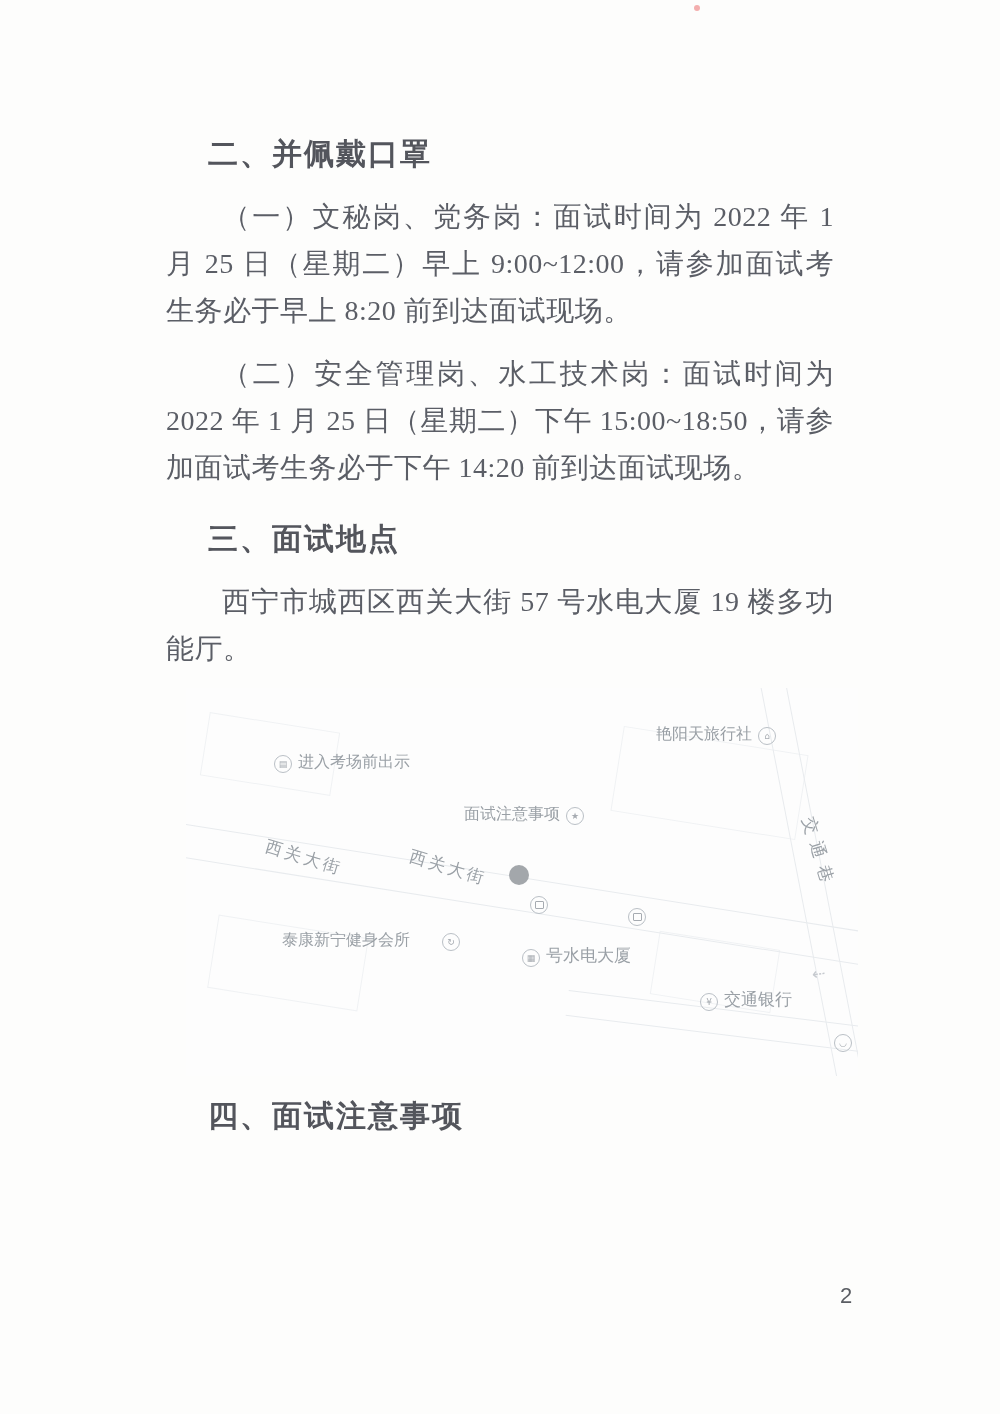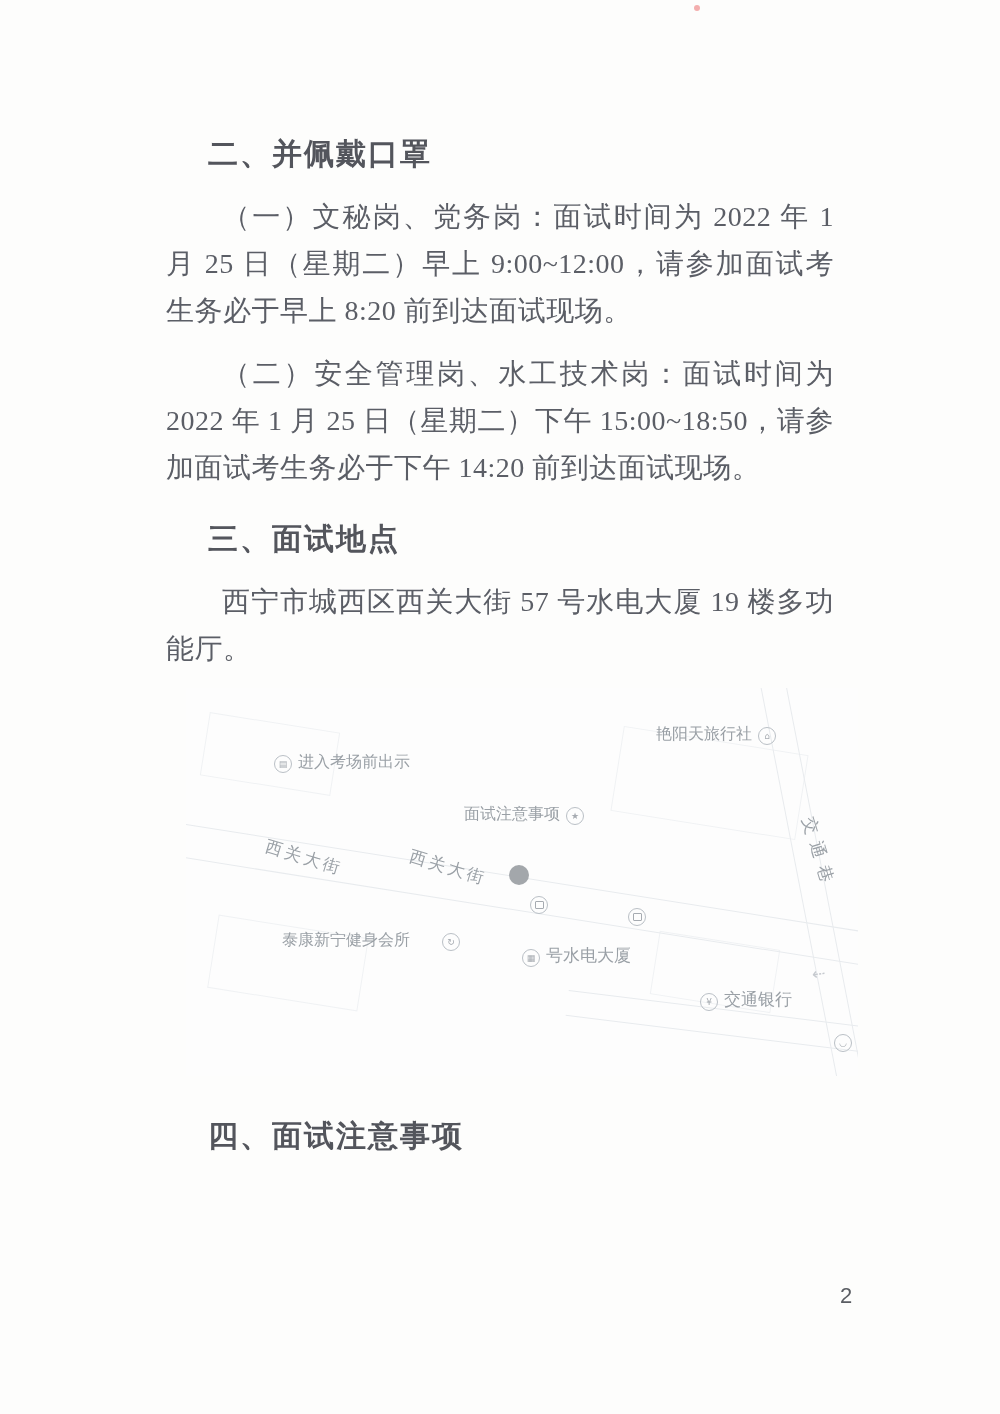--- a/index.html
+++ b/index.html
@@ -13,21 +13,21 @@
     font-family:"Liberation Sans","DejaVu Sans",sans-serif;
     font-weight:bold;font-size:30px;line-height:47px;color:#53555c;
     margin:0;padding-left:58px;letter-spacing:2px;
   }
   .para{
     font-size:28px;line-height:47px;color:#5b5e66;margin:16px;
     text-align:justify;text-indent:56px;letter-spacing:0.5px;
   }
   .para b{font-family:"Liberation Sans","DejaVu Sans",sans-serif;color:#54565d;}
   .hd-space{margin-top:24px;}
-  .hd-space2{margin-top:36px;}
+  .hd-space2{margin-top:16px;}
 
   
   .map{
     position:relative;width:672px;height:388px;margin:14px 0 0 36px;
     font-family:"Liberation Sans","DejaVu Sans",sans-serif;
     color:#9aa0a6;overflow:hidden;background:#fdfdfd;
   }
   .road{position:absolute;border-top:1px solid #e8ebee;border-bottom:1px solid #e8ebee;}
   .blk{position:absolute;border:1px solid #f0f2f4;}
   .poi{position:absolute;display:flex;align-items:flex-end;gap:6px;font-size:16px;white-space:nowrap;}

